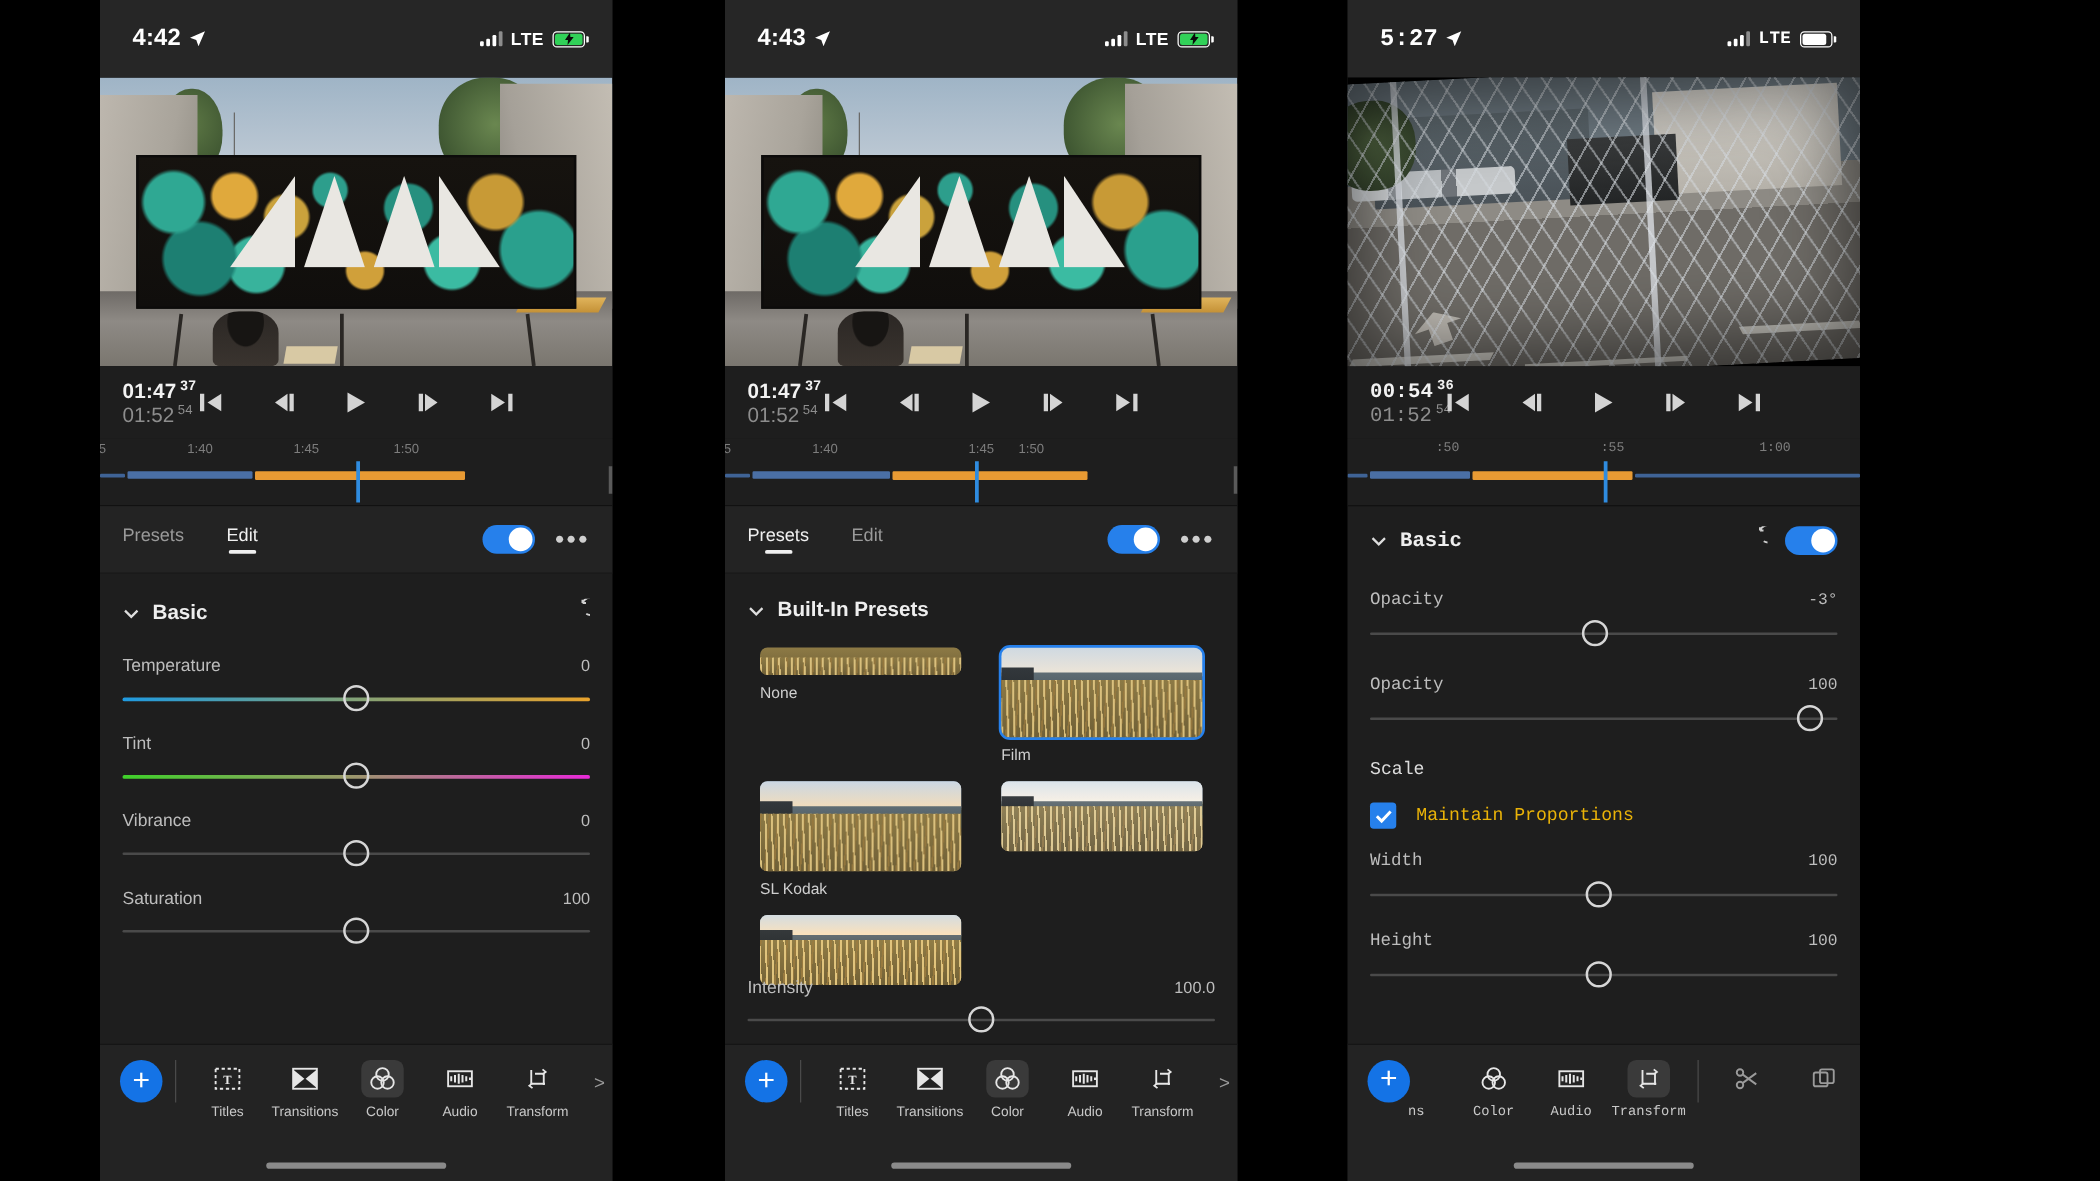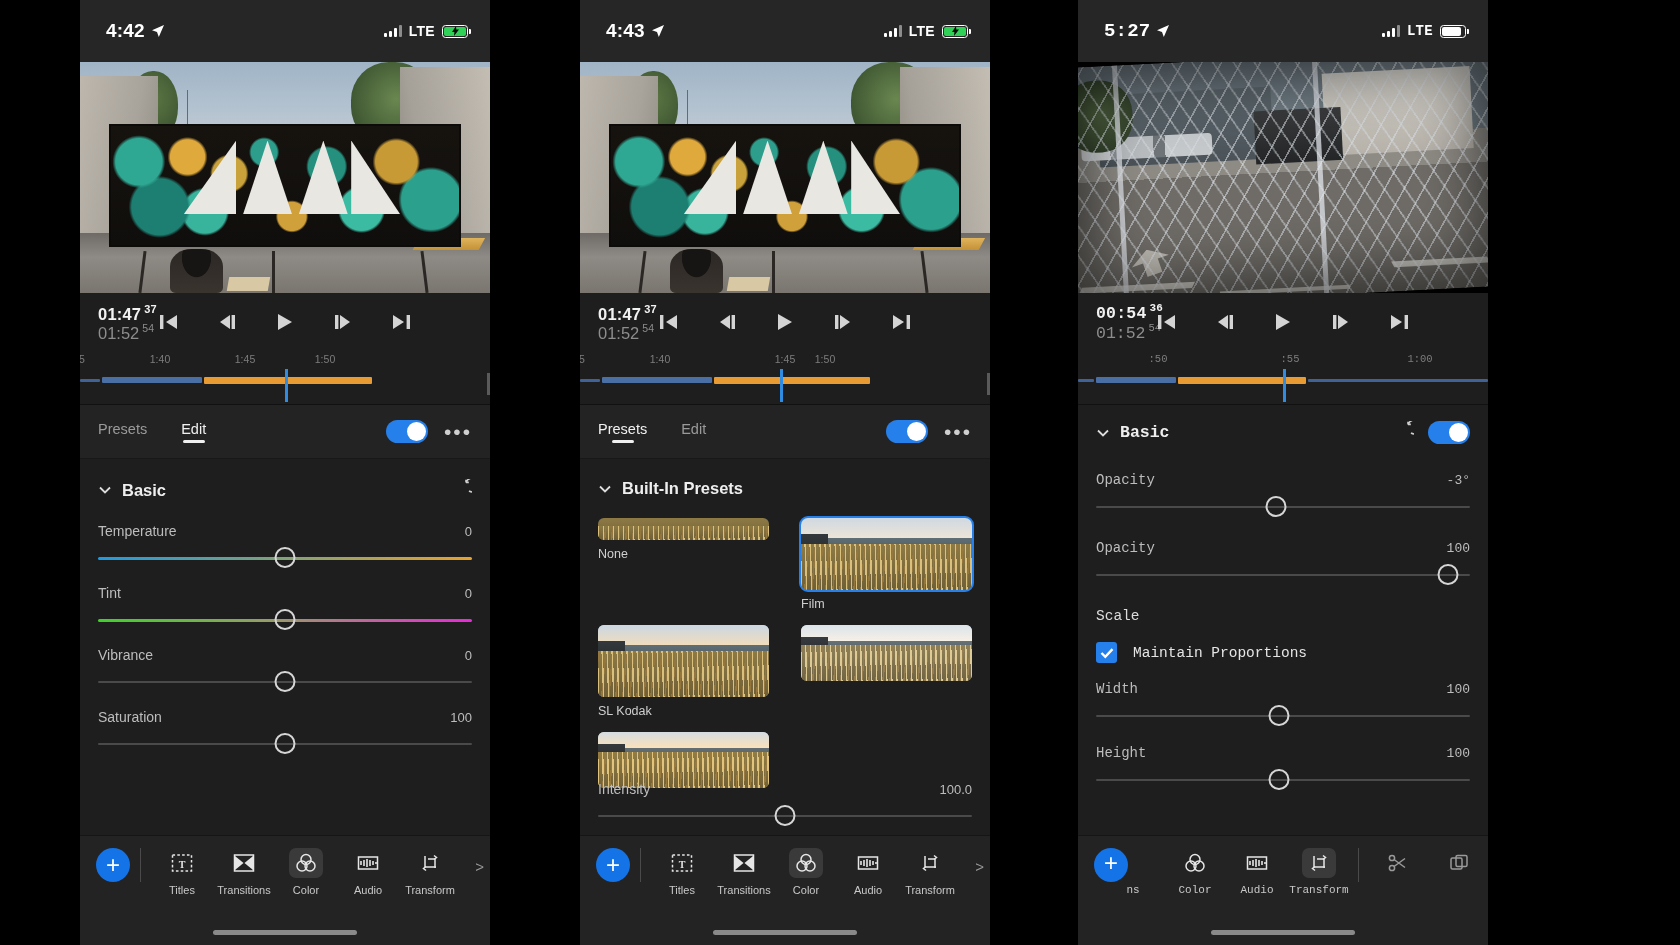--- a/index.html
+++ b/index.html
@@ -167,21 +167,21 @@
   .rowhead .lbl{color:#bdbdbd;font-size:14px;}
   .rowhead .val{color:#bdbdbd;font-size:13px;}
   .slider{position:relative;height:22px;margin-top:8px;}
   .strack{position:absolute;left:0;right:0;top:10px;height:2px;background:#4a4a4a;border-radius:2px;}
   .strack.temp{height:3px;background:linear-gradient(90deg,#1f9ae0 0%,#7fa27a 48%,#e8a22c 100%);}
   .strack.tint{height:3px;background:linear-gradient(90deg,#3fd12a 0%,#9a9a6a 48%,#e82ad8 100%);}
   .knob{position:absolute;top:0;width:21px;height:21px;border-radius:50%;
         border:2px solid #d6d6d6;background:transparent;transform:translateX(-50%);}
 
   
-  .pgrid{display:grid;grid-template-columns:1fr 1fr;gap:14px 32px;padding:14px 18px 0;}
+  .pgrid{display:grid;grid-template-columns:1fr 1fr;gap:14px 32px;padding:14px 28px 0;}
   .pcard{}
   .pthumb{height:72px;border-radius:6px;overflow:hidden;position:relative;
           background:linear-gradient(#a9bccd 0 30%,#7d8f72 30% 52%,#9c8349 52% 100%);}
   .pthumb.sel{outline:3px solid #2680eb;outline-offset:-1px;border-radius:7px;}
   .pthumb .grass{position:absolute;left:0;right:0;bottom:0;height:64%;
      background:
        repeating-linear-gradient(88deg,rgba(222,196,128,.95) 0 1.5px,transparent 1.5px 5px),
        repeating-linear-gradient(95deg,rgba(150,120,62,.9) 0 1.5px,transparent 1.5px 7px),
        linear-gradient(#8d7a45,#6f5f36);}
   .pthumb .hill{position:absolute;left:0;right:0;top:28%;height:26%;
@@ -192,21 +192,21 @@
      background:linear-gradient(#cfd9e2,#f0e6d6);}
   .pthumb.warm .sky2{background:linear-gradient(#cbd7e3,#f6ddb7);}
   .pthumb.crop{background:linear-gradient(#8d7a45,#6f5f36);}
   .pname{color:#cfcfcf;font-size:12.5px;margin-top:7px;}
 
   
   .cbrow{display:flex;align-items:center;gap:16px;padding-top:18px;}
   .cbox{width:21px;height:21px;border-radius:3px;background:#2680eb;display:flex;
         align-items:center;justify-content:center;}
   .cbox svg{stroke:#fff;stroke-width:2.4;fill:none;}
-  .cblabel{color:#e5e5e5;font-size:14.5px;}
+  .cblabel{color:#eab308;font-size:14.5px;}
   .grouplabel{color:#dcdcdc;font-size:14.5px;padding-top:22px;}
 
   
   .bottombar{position:absolute;left:0;right:0;bottom:0;height:110px;background:#232323;
              border-top:1px solid #151515;}
   .tools{display:flex;align-items:flex-start;height:72px;padding:12px 0 0 0;position:relative;}
   .addbtn{width:34px;height:34px;border-radius:50%;background:#1473e6;color:#fff;
           display:flex;align-items:center;justify-content:center;font-size:24px;line-height:0;
           margin-left:16px;flex:0 0 auto;}
   .vdiv{width:1px;height:34px;background:#4a4a4a;margin:0 10px;flex:0 0 auto;}

